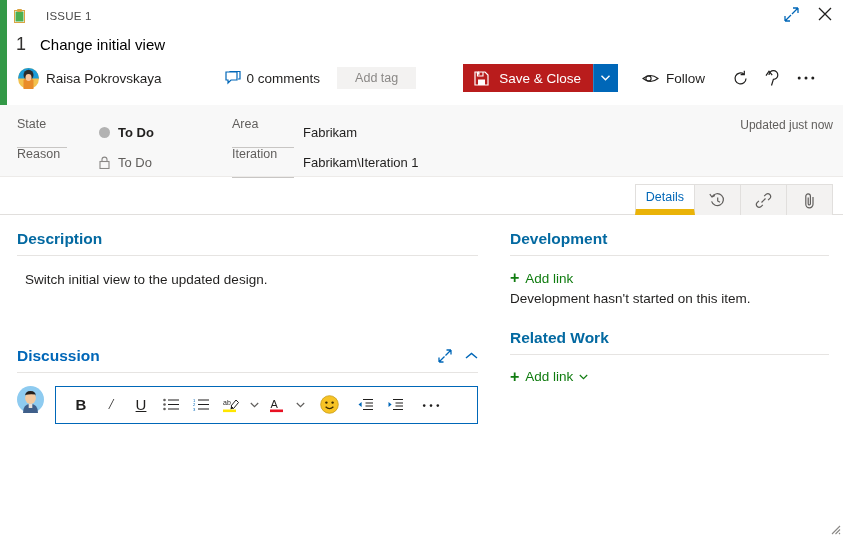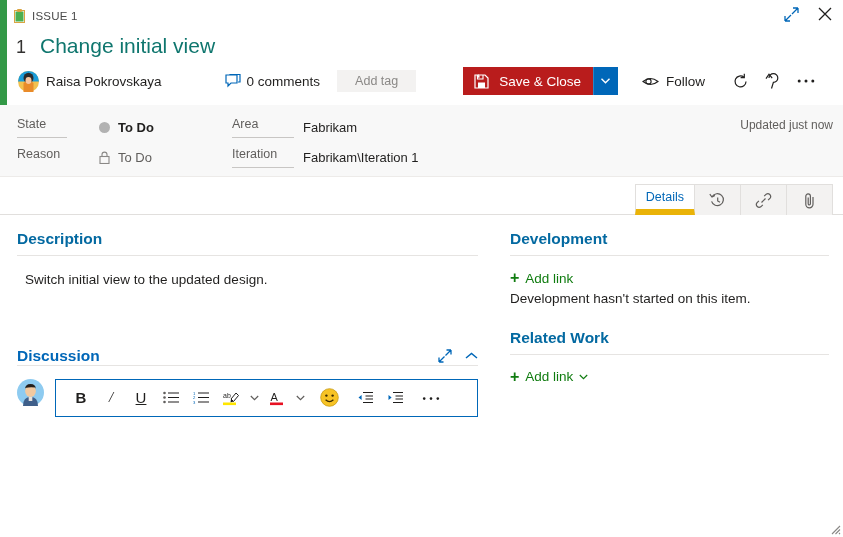--- a/index.html
+++ b/index.html
@@ -37,21 +37,21 @@
     right: 0;
     height: 105px;
     background: #ffffff;
     box-sizing: border-box;
   }
   .crumb-row {
     display: flex;
     align-items: center;
     height: 24px;
     padding: 4px 16px 0 7px;
-    gap: 7px;
+    gap: 21px;
   }
   .crumb-label {
     font-size: 11.5px;
     color: #4a4a4a;
     letter-spacing: .2px;
   }
   .win-buttons {
     position: absolute;
     right: 8px;
     top: 4px;
@@ -69,22 +69,22 @@
     align-items: baseline;
     padding: 6px 0 0 9px;
     gap: 14px;
   }
   .wi-id {
     font-size: 18px;
     color: #323130;
     font-weight: 400;
   }
   .wi-title {
-    font-size: 21px;
-    color: #0f766e;
+    font-size: 15px;
+    color: #000000;
     font-weight: 400;
   }
   .meta-row {
     display: flex;
     align-items: center;
     padding: 9px 0 0 11px;
     gap: 0;
   }
   .assignee {
     display: flex;
@@ -171,21 +171,21 @@
   }
   .field {
     position: absolute;
     display: flex;
     align-items: center;
   }
   .field-label {
     font-size: 12.5px;
     color: #605e5c;
     border-bottom: 1px solid #c8c6c4;
-    padding-bottom: 6px;
+    padding-bottom: 16px;
   }
   .field-value {
     font-size: 13px;
     color: #201f1e;
     display: flex;
     align-items: center;
     gap: 8px;
   }
   .field-value.muted { color: #605e5c; }
   .state-dot {
@@ -272,21 +272,21 @@
     font-size: 15.5px;
     font-weight: bold;
     color: #0369a1;
     padding-bottom: 7px;
     border-bottom: 1px solid #e6e4e2;
   }
   .sec-head-row {
     display: flex;
     align-items: center;
     justify-content: space-between;
-    padding-bottom: 0;
+    padding-bottom: 7px;
     border-bottom: 1px solid #e6e4e2;
   }
   .sec-head-row .sec-title {
     font-size: 15.5px;
     font-weight: bold;
   }
   .sec-actions {
     display: flex;
     align-items: center;
     gap: 13px;

